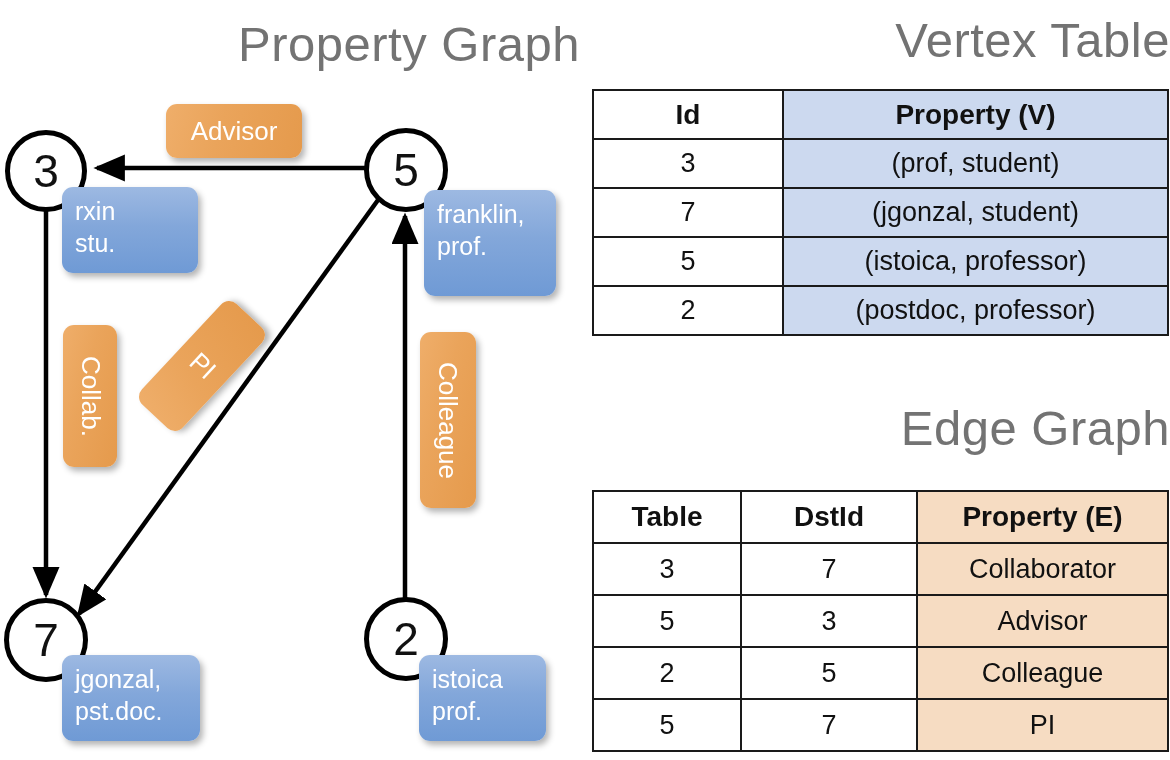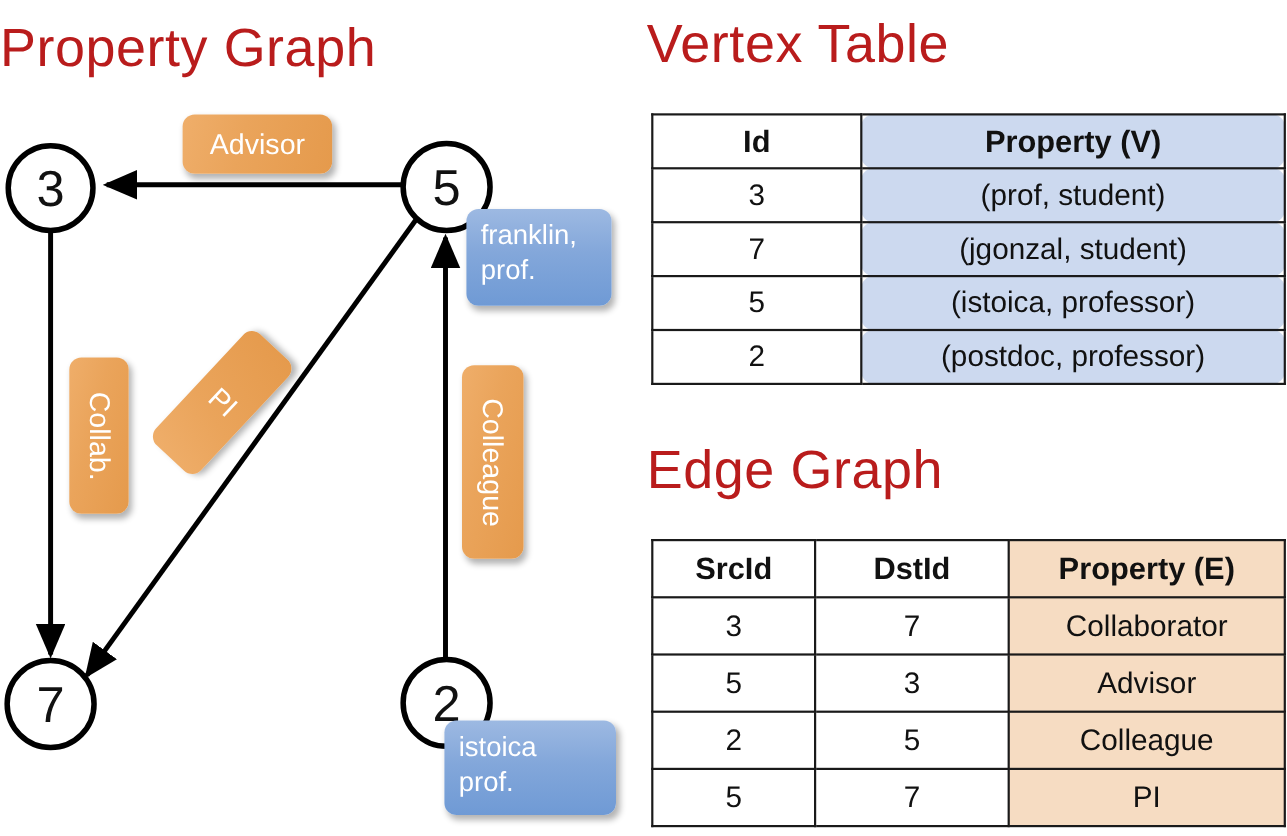--- a/index.html
+++ b/index.html
@@ -16,23 +16,23 @@
     color: #000;
   }
 
   
   .title {
     position: absolute;
     font-family: "Liberation Sans", sans-serif;
     font-weight: 300;
     font-size: 49px;
     letter-spacing: 0.5px;
-    color: #b91c1c;
+    color: #737373;
     white-space: nowrap;
-    text-align: left;
+    text-align: right;
   }
   #title-property-graph { left: 0;   top: 16px;  width: 580px; }
   #title-vertex-table   { left: 588px; top: 12px; width: 582px; }
   #title-edge-table     { left: 588px; top: 400px; width: 582px; }
 
   
   #graph-panel {
     position: absolute;
     left: 0; top: 0;
     width: 585px; height: 760px;
@@ -104,24 +104,24 @@
     font-size: 27px;
     color: #111;
     padding: 0;
     height: 47px;
     background: #ffffff;
   }
   .data-table th {
     font-weight: bold;
     font-size: 28px;
   }
-  .cell-blue  { background: #ccd9ef !important; border-radius: 11px; }
+  .cell-blue  { background: #ccd9ef !important; }
   .cell-peach { background: #f6dcc2 !important; }
 
-  #vertex-table { left: 592px; top: 103px; width: 575px; }
+  #vertex-table { left: 592px; top: 89px; width: 575px; }
   #vertex-table .col-id   { width: 190px; }
   #vertex-table .col-prop { width: 385px; }
 
   #edge-table { left: 592px; top: 490px; width: 575px; }
   #edge-table .col-src  { width: 148px; }
   #edge-table .col-dst  { width: 176px; }
   #edge-table .col-prop { width: 251px; }
   #edge-table td, #edge-table th { height: 50px; }
 </style>
 </head>
@@ -153,25 +153,33 @@
   <div class="node-circle" style="left:364px; top:128px; width:84px; height:84px;">
     <span>5</span>
   </div>
   <div class="node-circle" style="left:4px; top:598px; width:84px; height:84px;">
     <span>7</span>
   </div>
   <div class="node-circle" style="left:364px; top:597px; width:84px; height:84px;">
     <span>2</span>
   </div>
 
-  <div class="prop-box" style="left:424px; top:190px; width:132px; height:88px;">
+  <div class="prop-box" style="left:62px; top:187px; width:136px; height:86px;">
+    <div>rxin</div>
+    <div>stu.</div>
+  </div>
+  <div class="prop-box" style="left:424px; top:190px; width:132px; height:106px;">
     <div>franklin,</div>
     <div>prof.</div>
   </div>
-  <div class="prop-box" style="left:404px; top:655px; width:156px; height:86px;">
+  <div class="prop-box" style="left:62px; top:655px; width:138px; height:86px;">
+    <div>jgonzal,</div>
+    <div>pst.doc.</div>
+  </div>
+  <div class="prop-box" style="left:419px; top:655px; width:127px; height:86px;">
     <div>istoica</div>
     <div>prof.</div>
   </div>
 
   <div class="edge-label" style="left:166px; top:104px; width:136px; height:54px;">
     <span>Advisor</span>
   </div>
 
   <div class="edge-label vert" style="left:63px; top:325px; width:54px; height:142px;">
     <span>Collab.</span>
@@ -222,21 +230,21 @@
 <div class="title" id="title-edge-table">Edge Graph</div>
 
 <table class="data-table" id="edge-table">
   <colgroup>
       <col class="col-src">
       <col class="col-dst">
       <col class="col-prop">
     </colgroup>
   <thead>
     <tr>
-      <th>SrcId</th>
+      <th>Table</th>
       <th>DstId</th>
       <th class="cell-peach">Property (E)</th>
     </tr>
   </thead>
   <tbody>
     <tr>
       <td>3</td>
       <td>7</td>
       <td class="cell-peach">Collaborator</td>
     </tr>

